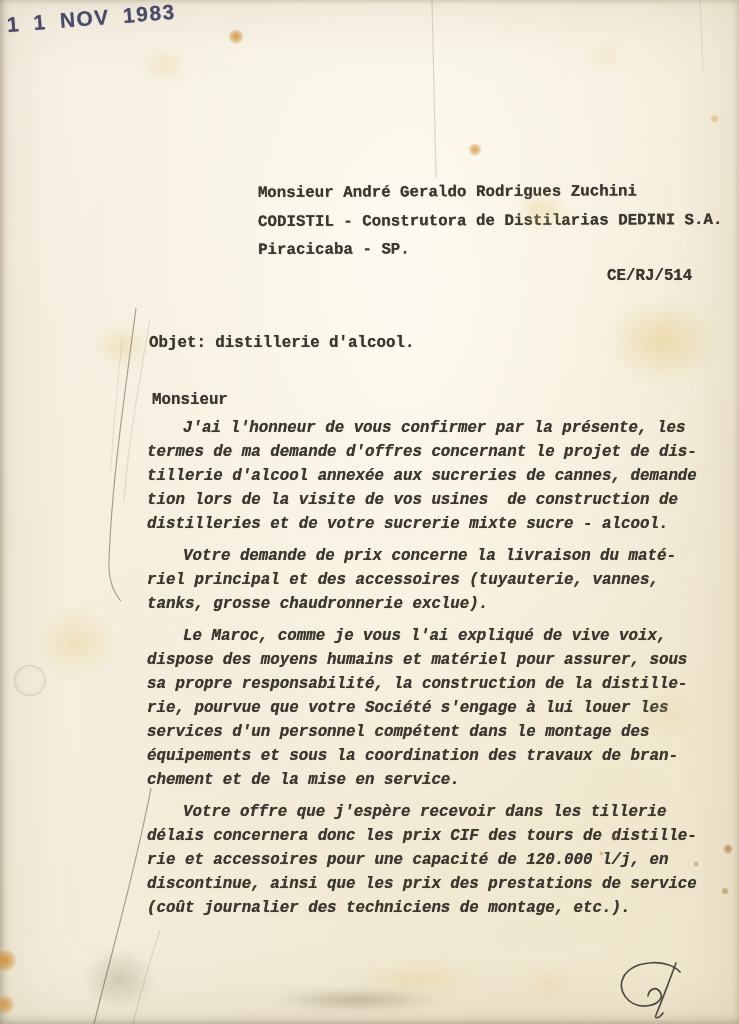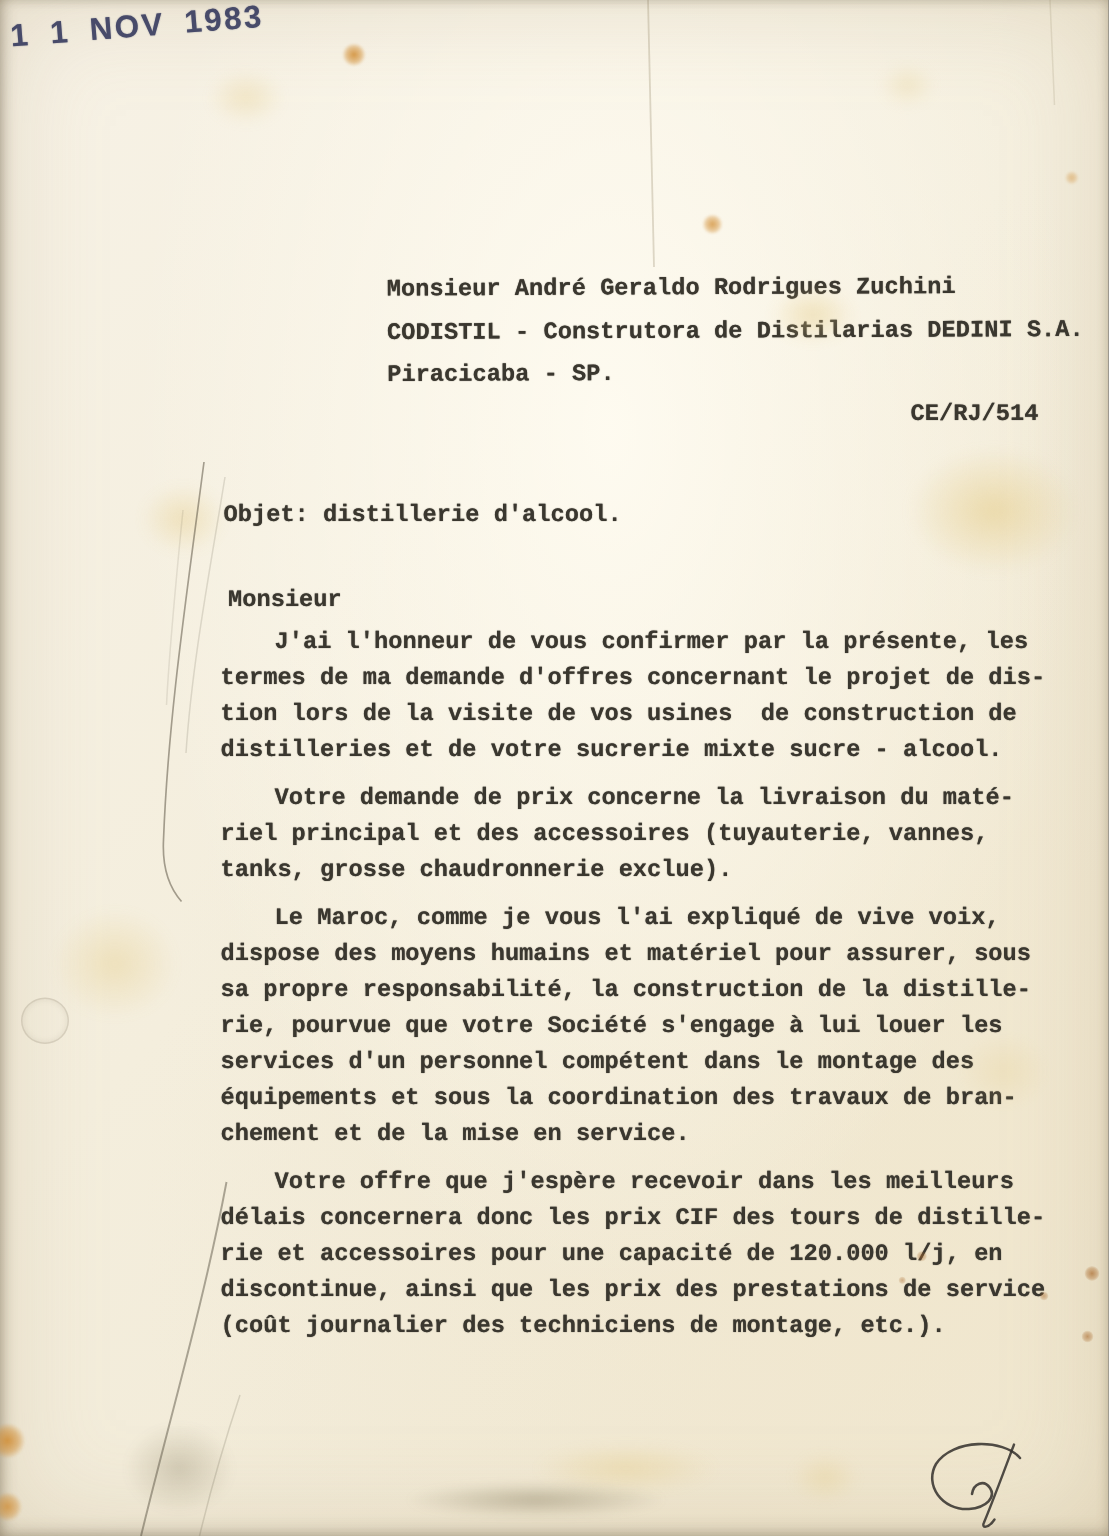--- a/index.html
+++ b/index.html
@@ -21,21 +21,21 @@
           text-shadow:0 0 .7px rgba(56,52,44,.85); }
   .t-line { white-space:pre; line-height:24px; }
   .indent { padding-left:36px; }
   .para { margin-bottom:8px; }
 
   .recipient  { position:absolute; left:258px; top:178px; transform:rotate(-.25deg); }
   .recipient .t-line { line-height:28.5px; }
   .ref        { position:absolute; left:607px; top:264px; }
   .subject    { position:absolute; left:149px; top:331px; }
   .salutation { position:absolute; left:152px; top:388px; }
-  .body-paras { position:absolute; left:147px; top:416px; width:565px; }
+  .body-paras { position:absolute; left:147px; top:416px; width:565px;font-style:italic; }
 
   .stamp {
     position:absolute; left:8px; top:13px; transform:rotate(-4.5deg); transform-origin:left bottom;
     font-family:"Liberation Sans","DejaVu Sans",sans-serif; font-weight:700;
     font-size:21px; letter-spacing:1.5px; word-spacing:6px;
     color:#363a5e; opacity:.9; text-shadow:0 0 1px rgba(54,58,94,.55);
   }
 
   .stain { position:absolute; border-radius:50%; pointer-events:none; }
   .dot-or { background:radial-gradient(circle,#d08a2e 0%,rgba(208,138,46,.55) 45%,rgba(208,138,46,0) 72%); filter:blur(.6px); }
@@ -67,39 +67,40 @@
   <div class="ref type t-line">CE/RJ/514</div>
 
   <div class="subject type t-line">Objet: distillerie d'alcool.</div>
 
   <div class="salutation type t-line">Monsieur</div>
 
   <div class="body-paras type">
       <div class="para">
         <div class="t-line indent">J'ai l'honneur de vous confirmer par la présente, les</div>
         <div class="t-line">termes de ma demande d'offres concernant le projet de dis-</div>
+        <div class="t-line">tillerie d'alcool annexée aux sucreries de cannes, demande</div>
         <div class="t-line">tion lors de la visite de vos usines  de construction de</div>
         <div class="t-line">distilleries et de votre sucrerie mixte sucre - alcool.</div>
       </div>
       <div class="para">
         <div class="t-line indent">Votre demande de prix concerne la livraison du maté-</div>
         <div class="t-line">riel principal et des accessoires (tuyauterie, vannes,</div>
         <div class="t-line">tanks, grosse chaudronnerie exclue).</div>
       </div>
       <div class="para">
         <div class="t-line indent">Le Maroc, comme je vous l'ai expliqué de vive voix,</div>
         <div class="t-line">dispose des moyens humains et matériel pour assurer, sous</div>
         <div class="t-line">sa propre responsabilité, la construction de la distille-</div>
         <div class="t-line">rie, pourvue que votre Société s'engage à lui louer les</div>
         <div class="t-line">services d'un personnel compétent dans le montage des</div>
         <div class="t-line">équipements et sous la coordination des travaux de bran-</div>
         <div class="t-line">chement et de la mise en service.</div>
       </div>
       <div class="para">
-        <div class="t-line indent">Votre offre que j'espère recevoir dans les meilleurs</div>
+        <div class="t-line indent">Votre offre que j'espère recevoir dans les tillerie</div>
         <div class="t-line">délais concernera donc les prix CIF des tours de distille-</div>
         <div class="t-line">rie et accessoires pour une capacité de 120.000 l/j, en</div>
         <div class="t-line">discontinue, ainsi que les prix des prestations de service</div>
         <div class="t-line">(coût journalier des techniciens de montage, etc.).</div>
       </div>
     </div>
 
   <div class="stain dot-or" style="left:228px;top:29px;width:16px;height:15px;opacity:.85"></div>
   <div class="stain dot-or" style="left:468px;top:143px;width:14px;height:13px;opacity:.75"></div>
   <div class="stain dot-or" style="left:710px;top:114px;width:9px;height:9px;opacity:.45"></div>

